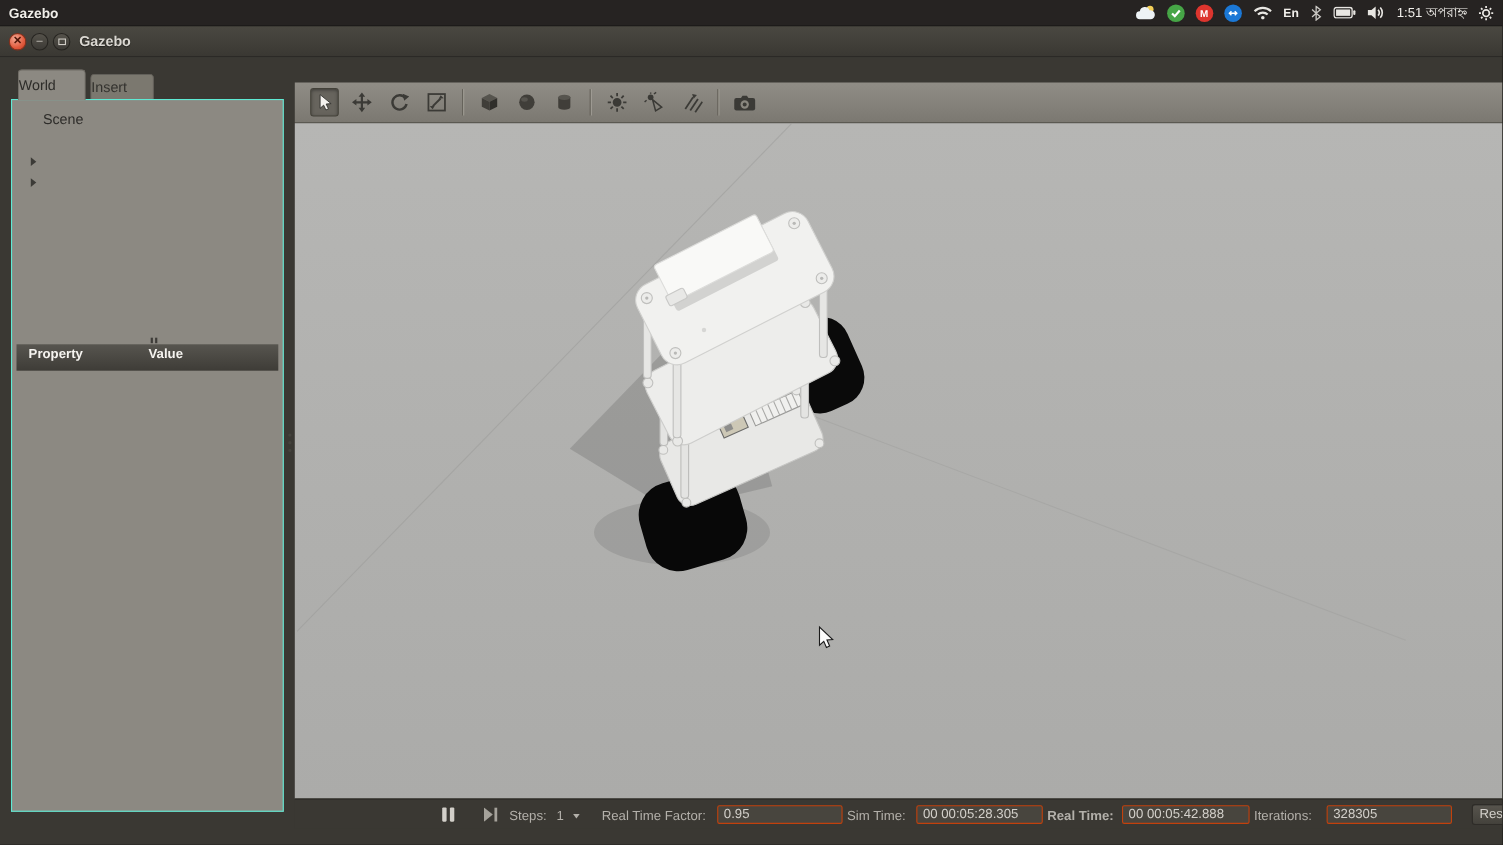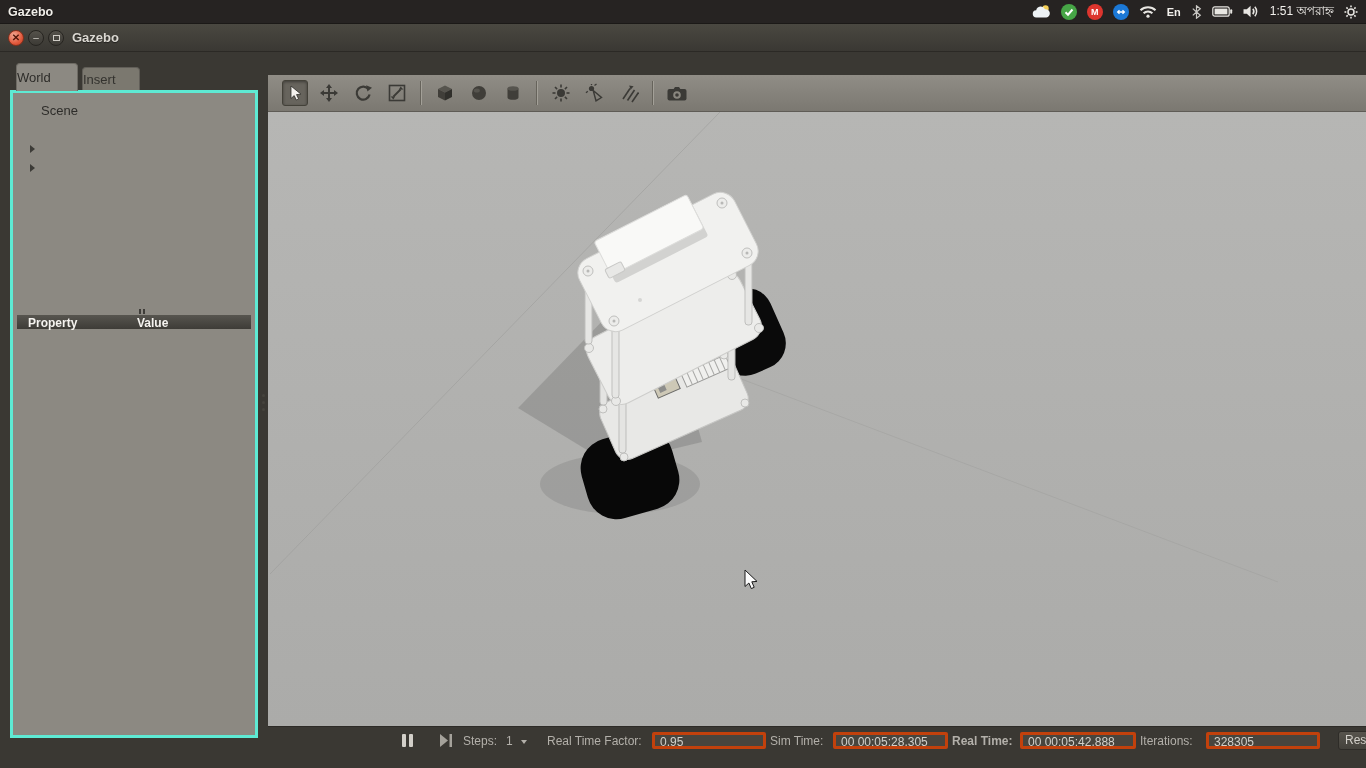--- a/index.html
+++ b/index.html
@@ -39,28 +39,28 @@
   .window-body { position:absolute; top:52px; left:0; right:0; bottom:0; background:#3a3833; }
 
   
   .left-panel { position:absolute; left:10px; top:10px; width:248px; height:676px; }
   .tab { position:absolute; border-radius:4px 4px 0 0; font-size:13px; color:#2d2c29; }
   .tab-active { left:6px; top:1px; width:62px; height:28px; line-height:27px;
     background:#8c8982; border:1px solid #6e6b64; border-bottom:none; z-index:2; }
   .tab-inactive { left:72px; top:5px; width:58px; height:24px; line-height:23px;
     background:#7b786f; border:1px solid #615e58; border-bottom:none; color:#33322e; }
   .panel-body { position:absolute; top:28px; left:0; right:0; bottom:0;
-    background:#8c8982; border:3px solid #5eead4; }
+    background:#8c8982; border:1px solid #5eead4; }
   .tree-item { position:absolute; left:0; right:2px; height:19px; font-size:13px; color:#2e2d2a;
     line-height:19px; padding-left:28px; }
   .tree-arrow { position:absolute; left:17px; top:6px; width:0; height:0;
     border-left:5px solid #3c3b37; border-top:4px solid transparent; border-bottom:4px solid transparent; }
   .grip-ticks { position:absolute; top:216px; left:126px; display:flex; gap:2px; }
   .grip-ticks span { width:2px; height:5px; background:#3e3c38; display:block; }
-  .prop-header { position:absolute; top:222px; left:4px; right:4px; height:14px;
+  .prop-header { position:absolute; top:222px; left:4px; right:4px; height:24px;
     background:linear-gradient(#57554f,#3e3c37); color:#f5f3ef; font-size:12px; font-weight:bold; }
   .prop-header .ph-property { position:absolute; left:11px; top:1px; }
   .prop-header .ph-value { position:absolute; left:120px; top:1px; }
 
   
   .splitter-dots { position:absolute; left:260px; top:338px; width:6px; cursor:col-resize; }
   .splitter-dots i { display:block; width:3px; height:3px; border-radius:50%; background:#45433d; margin:4px auto; }
 
   
   .main { position:absolute; left:268px; top:23px; right:0; height:678px; }
@@ -72,21 +72,21 @@
   .tb-sep { width:2px; height:24px; border-left:1px solid #66635b; border-right:1px solid #a3a098; margin:0 2px; }
 
   .viewport { position:absolute; top:37px; left:0; right:0; height:614px;
     background:linear-gradient(#b6b6b4,#abab a9); background:linear-gradient(#b6b6b4,#ababa9); overflow:hidden; }
   .scene { display:block; width:1098px; height:614px; }
 
   
   .status-bar { position:absolute; left:0; right:0; bottom:0; height:27px; background:#3a3833;
     border-top:1px solid #2d2b27; overflow:hidden; font-size:12px; }
   .sb-label { position:absolute; top:7px; color:#b3b0aa; white-space:nowrap; }
-  .sb-field { position:absolute; top:5px; height:17px; background:#48453e; border:3px solid #c2410c;
+  .sb-field { position:absolute; top:5px; height:17px; background:#48453e; border:1px solid #c2410c;
     border-radius:2px; color:#d3d0ca; line-height:15px; padding-left:5px; white-space:nowrap; overflow:hidden; }
   .pause-btn { position:absolute; left:134px; top:7px; width:16px; height:13px; }
   .pause-btn span { display:inline-block; width:4px; height:13px; background:#d2cfc9; margin-right:3px; border-radius:1px; }
   .step-btn { position:absolute; left:172px; top:7px; }
   .steps-caret { position:absolute; left:253px; top:13px; width:0; height:0;
     border-top:4px solid #b3b0aa; border-left:3.5px solid transparent; border-right:3.5px solid transparent; }
   .reset-btn { position:absolute; left:1070px; top:4px; width:44px; height:19px;
     background:linear-gradient(#57544d,#44423c); border:1px solid #2e2c28; border-radius:3px;
     color:#d3d0ca; line-height:17px; padding-left:6px; }
 </style>

